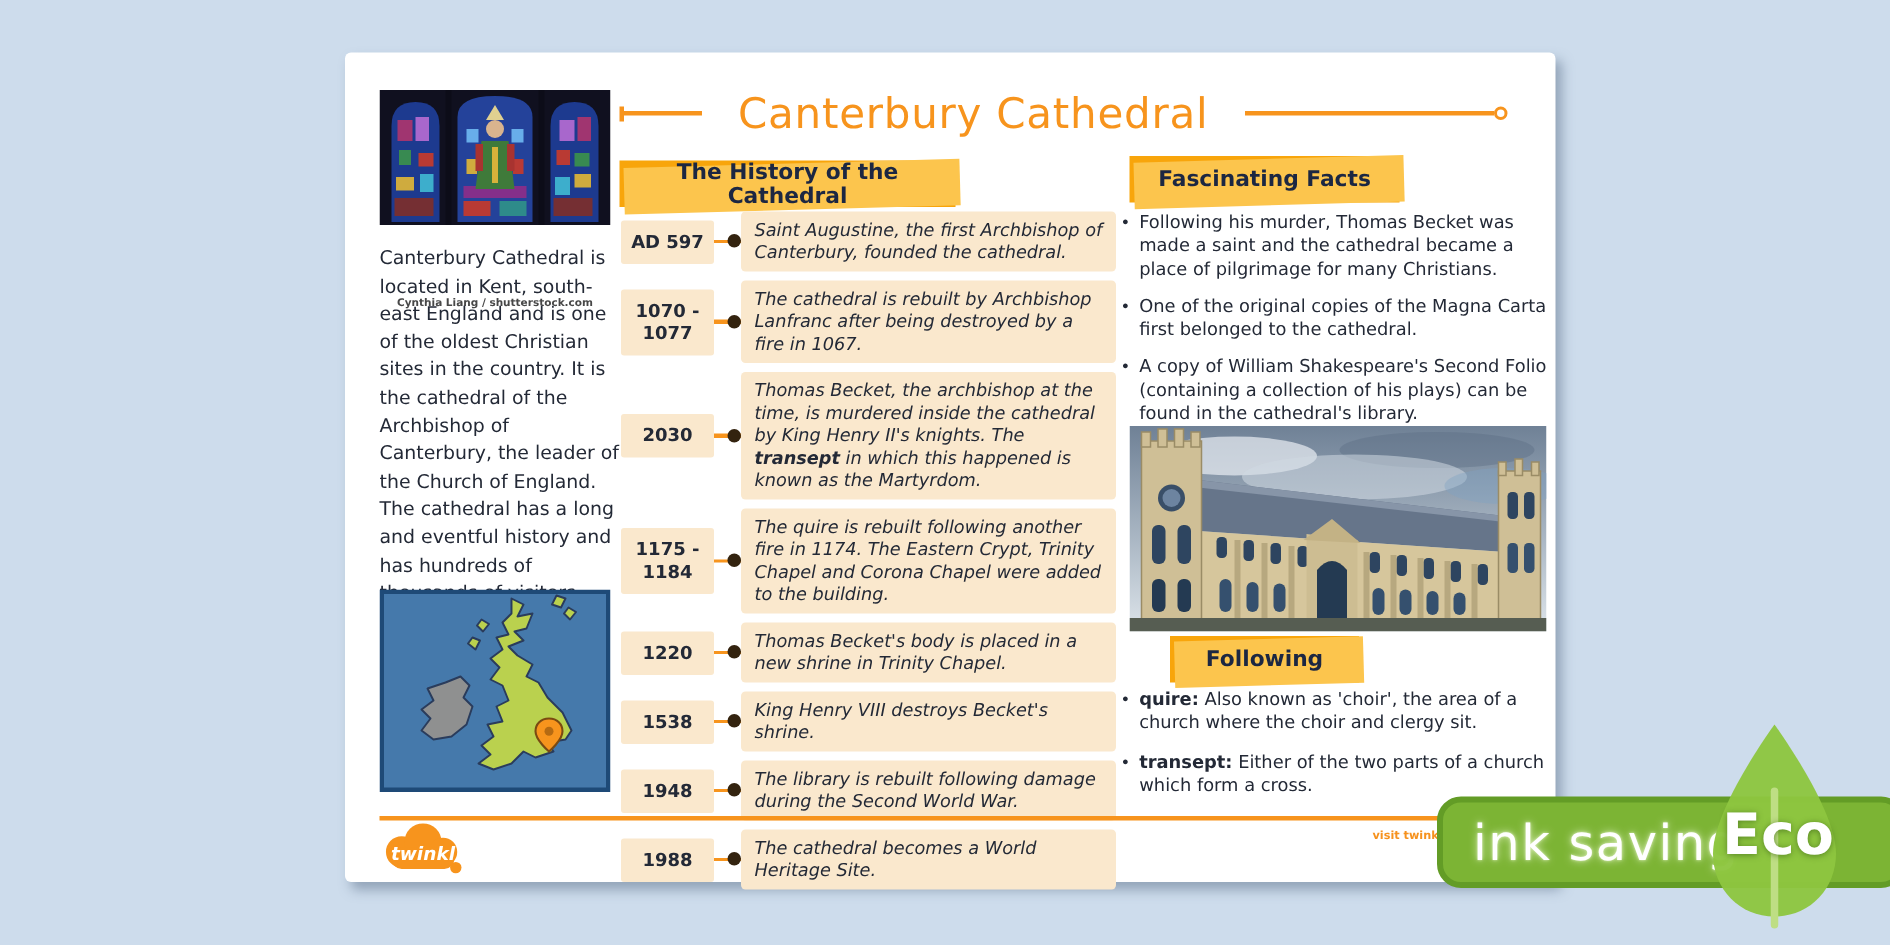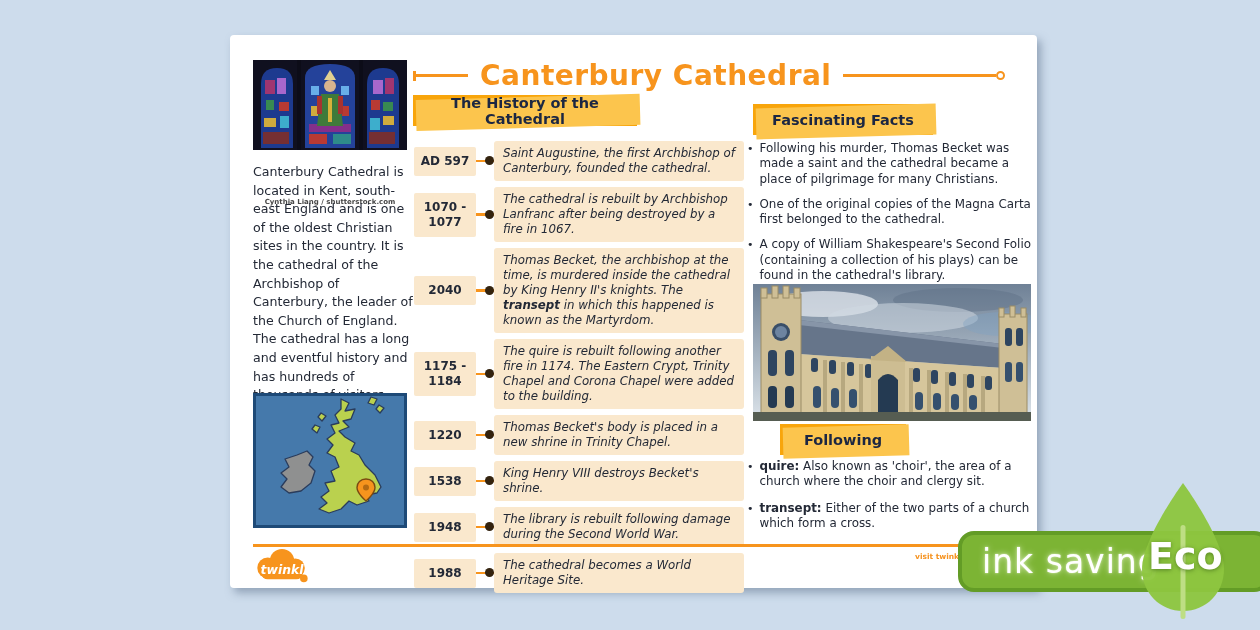--- a/index.html
+++ b/index.html
@@ -10,39 +10,39 @@
           background:#ffffff; border-radius:4px;
           box-shadow:4px 5px 8px rgba(90,110,135,.5); }
 
   
   .title-wrap { position:absolute; left:183px; top:24px; width:592px;
                 display:flex; align-items:center; }
   .t-tick { width:3px; height:10px; background:#f7941d; flex:0 0 auto; }
   .t-line { height:3px; background:#f7941d; }
   .t-line.short { width:52px; }
   .t-line.grow { flex:1; }
-  .page-title { font-size:28px; font-weight:bold; color:#f7941d; margin:0 12px;
+  .page-title { font-size:28px; font-weight:normal; color:#f7941d; margin:0 24px;
                 letter-spacing:.5px; white-space:nowrap; }
   .t-ring { width:9px; height:9px; border:2.5px solid #f7941d; border-radius:50%; flex:0 0 auto; }
 
   
   .glass { position:absolute; left:23px; top:25px; width:154px; height:90px; }
   .credit { position:absolute; left:23px; top:117px; width:154px; text-align:center;
             font-size:7px; font-weight:bold; color:#474747;margin-top:46px; }
   .intro { position:absolute; left:23px; top:128px; width:160px;
            font-size:12.6px; line-height:18.6px; color:#232936; }
   .map { position:absolute; left:23px; top:358px; width:154px; height:135px; }
 
   
   .badge { position:absolute; z-index:0; background:#f8a50b; color:#1c2742;
            font-weight:bold; font-size:14.5px; display:flex; align-items:center;
            justify-content:center; text-align:center; }
   .badge::before { content:""; position:absolute; inset:0; background:#fcc54d;
                    transform:rotate(-1.6deg) translate(3px,2px); z-index:-1; }
-  .badge-history { left:183px; top:60px; width:224px; height:31px; }
+  .badge-history { left:183px; top:72px; width:224px; height:31px; }
   .badge-facts   { left:523px; top:69px; width:180px; height:31px; }
   .badge-glossary{ left:550px; top:389px; width:126px; height:31px; }
 
   
   .timeline { position:absolute; left:184px; top:106px; width:330px;
               display:grid; grid-template-columns:62px 18px 1fr;
               row-gap:6px; align-items:center; }
   .year-box { background:#fae8cd; border-radius:2px; text-align:center;
               font-size:12px; font-weight:bold; color:#232936;
               padding:7px 0; line-height:15px; }
@@ -161,21 +161,21 @@
         <span class="dot"></span>
       </div>
     <div class="event-box"><span>Saint Augustine, the first Archbishop of Canterbury, founded the cathedral.</span><b></b><span></span></div>
 
     <div class="year-box">1070 - 1077</div>
     <div class="conn">
         <span class="dot"></span>
       </div>
     <div class="event-box"><span>The cathedral is rebuilt by Archbishop Lanfranc after being destroyed by a fire in 1067.</span><b></b><span></span></div>
 
-    <div class="year-box">2040</div>
+    <div class="year-box">2030</div>
     <div class="conn">
         <span class="dot"></span>
       </div>
     <div class="event-box"><span>Thomas Becket, the archbishop at the time, is murdered inside the cathedral by King Henry II's knights. The </span><b>transept</b><span> in which this happened is known as the Martyrdom.</span></div>
 
     <div class="year-box">1175 - 1184</div>
     <div class="conn">
         <span class="dot"></span>
       </div>
     <div class="event-box"><span>The quire is rebuilt following another fire in 1174. The Eastern Crypt, Trinity Chapel and Corona Chapel were added to the building.</span><b></b><span></span></div>

